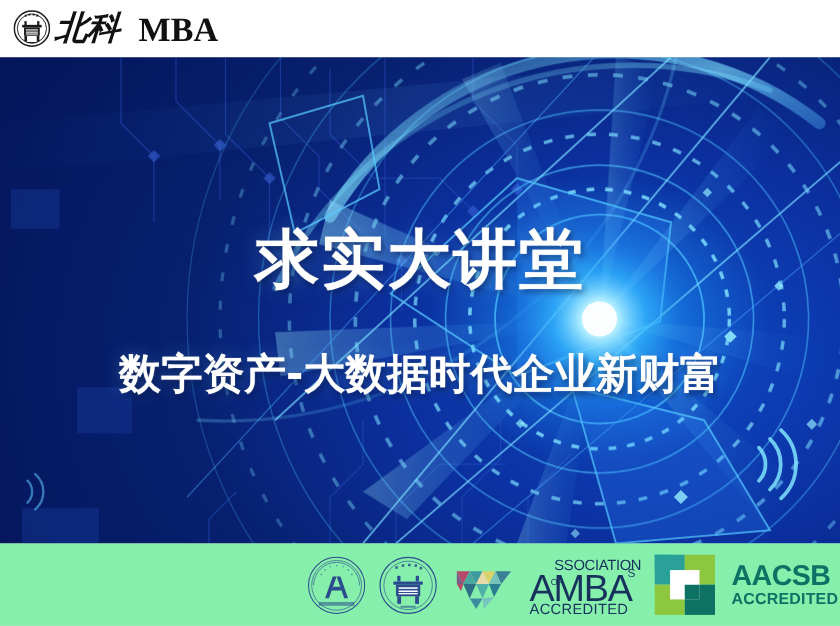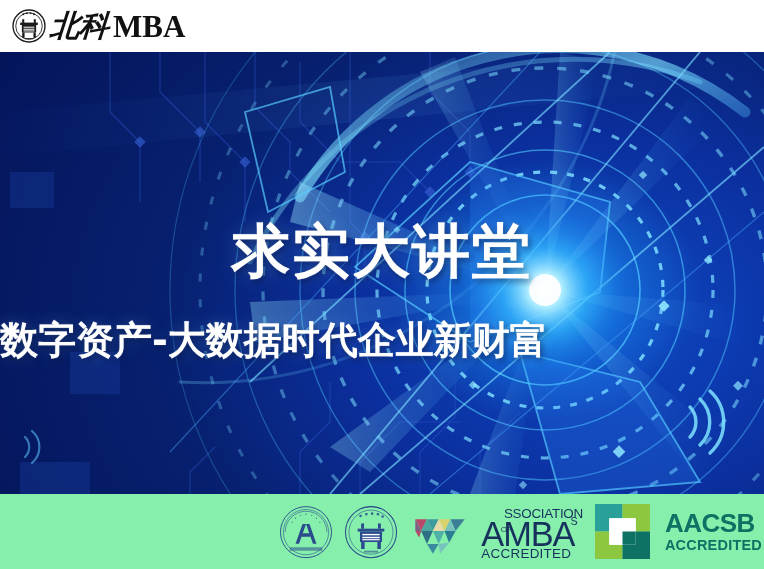--- a/index.html
+++ b/index.html
@@ -59,21 +59,21 @@
     line-height: 1;
     transform: skewX(-4deg);
   }
   .brand-en {
     font-family: "Liberation Serif", serif;
     font-weight: bold;
     font-size: 31px;
     color: #111111;
     letter-spacing: 0px;
     line-height: 1;
-    margin-left: 1px;
+    margin-left: 14px;
   }
 
   
   .hero {
     position: absolute;
     left: 0;
     top: 52px;
     width: 764px;
     height: 442px;
     overflow: hidden;
@@ -96,39 +96,40 @@
     left: 0;
     top: 0;
     width: 764px;
     height: 442px;
     z-index: 10;
     pointer-events: none;
   }
   .main-title {
     position: absolute;
     left: 0;
-    top: 168px;
+    top: 152px;
     width: 764px;
     text-align: center;
     font-family: "DejaVu Sans", "Liberation Sans", sans-serif;
     font-weight: bold;
     font-size: 58px;
     line-height: 1.08;
     color: #ffffff;
     letter-spacing: 2px;
     text-shadow:
        0 0 1px rgba(255,255,255,0.6),
        2px 3px 6px rgba(0,14,60,0.55),
        0 0 18px rgba(120,205,255,0.35);
   }
   .sub-title {
     position: absolute;
     left: 0;
     top: 268px;
     width: 764px;
+    text-align: center;
     font-family: "DejaVu Sans", "Liberation Sans", sans-serif;
     font-weight: bold;
     font-size: 38px;
     line-height: 1.1;
     color: #ffffff;
     letter-spacing: 0px;
     text-shadow:
        0 0 1px rgba(255,255,255,0.55),
        2px 3px 6px rgba(0,14,60,0.6),
        0 0 16px rgba(120,205,255,0.30);

